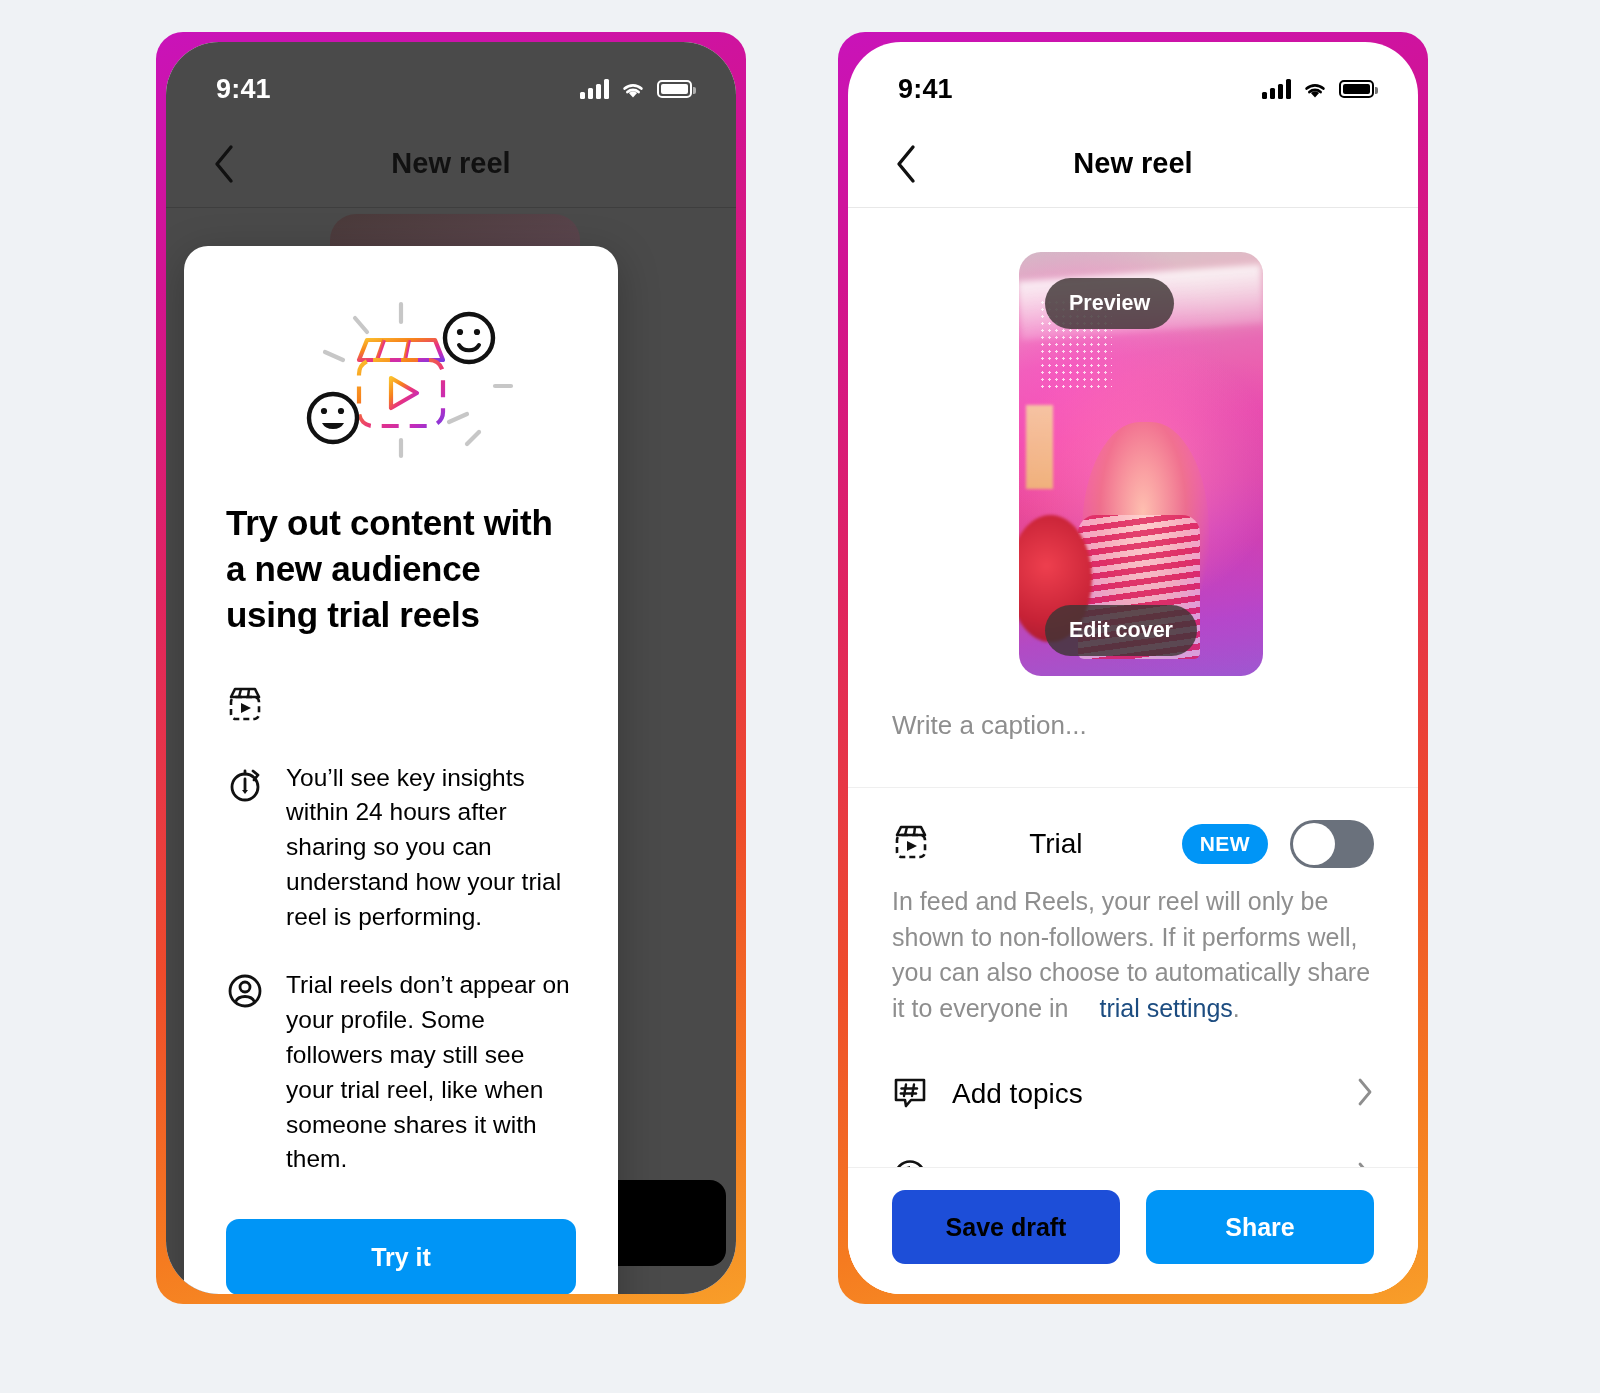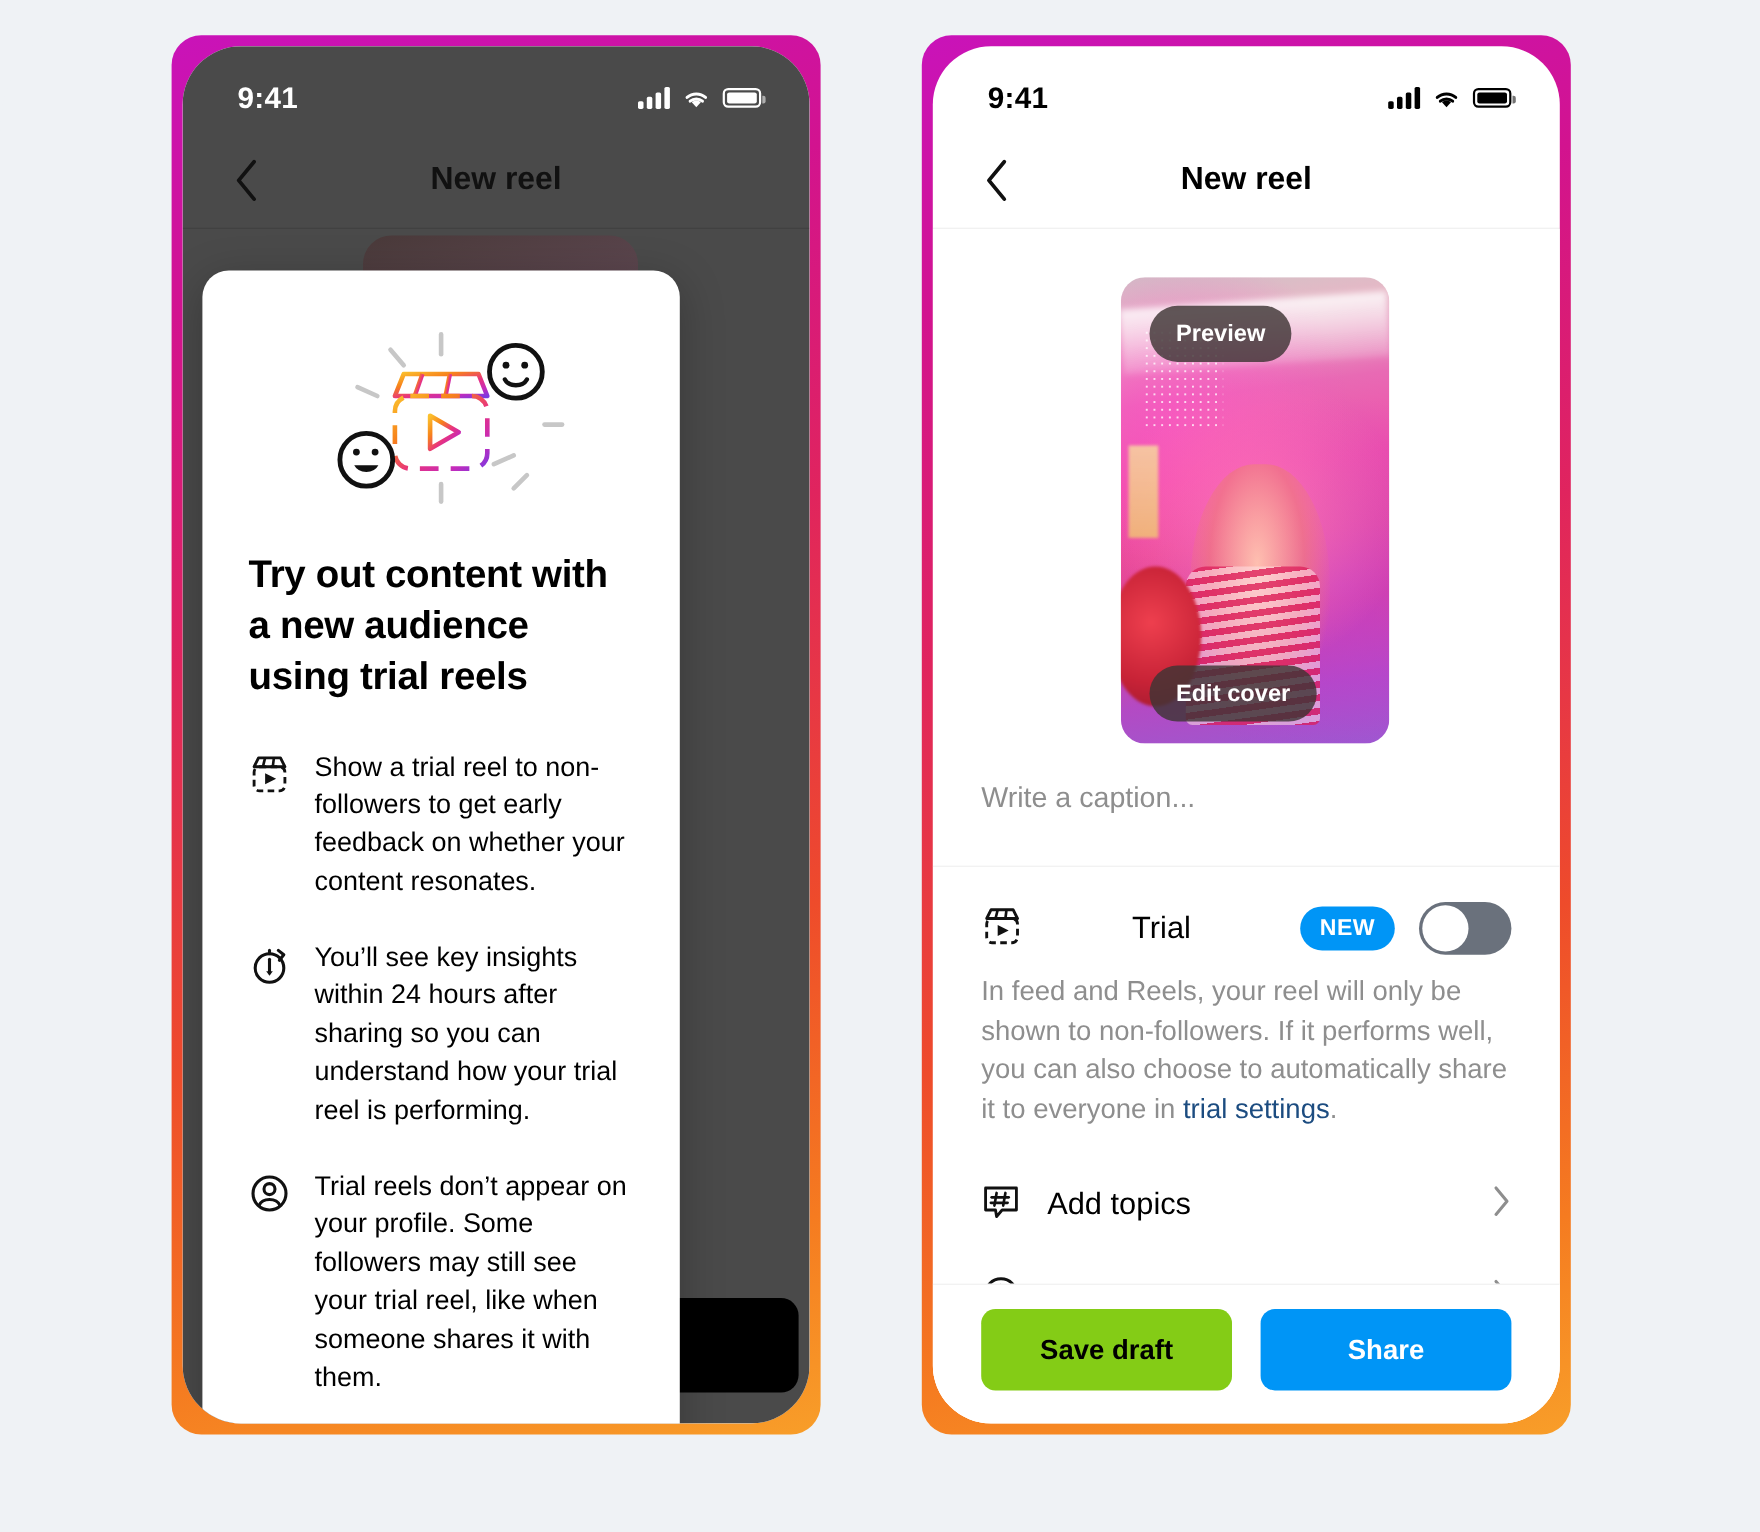--- a/index.html
+++ b/index.html
@@ -333,20 +333,21 @@
 
   .trial-desc {
     padding: 16px 44px 26px 44px;
     font-size: 25px;
     line-height: 1.42;
     color: #8e8e8e;
   }
   .trial-desc a {
     color: #1c4c80;
     text-decoration: none;
+    margin-left: 24px;
   }
 
   .list-row {
     display: flex;
     align-items: center;
     gap: 24px;
     padding: 22px 44px;
     cursor: pointer;
   }
   .list-row .label {
@@ -368,21 +369,21 @@
   .bottom-bar button {
     flex: 1;
     height: 74px;
     border: none;
     border-radius: 13px;
     font-family: inherit;
     font-size: 25px;
     font-weight: bold;
     cursor: pointer;
   }
-  .btn-savedraft { background: #84cc16; color: #000; }
+  .btn-savedraft { background: #1d4ed8; color: #000; }
   .btn-share { background: #0095f6; color: #fff; }
 </style>
 </head>
 <body>
 
 <div class="page-card"></div>
 
 <div class="phone phone-gradient" id="phone-left">
   <div class="phone-screen">
 
@@ -469,21 +470,20 @@
       <div class="bullet">
         <span class="bullet-icon">
           <svg width="38" height="38" viewBox="0 0 38 38">
             <path d="M5 12 L9 4 H29 L33 12 Z" stroke="#111" stroke-width="2.6" fill="none" stroke-linejoin="round"></path>
             <line x1="15" y1="4" x2="13" y2="12" stroke="#111" stroke-width="2.4"></line>
             <line x1="23" y1="4" x2="22" y2="12" stroke="#111" stroke-width="2.4"></line>
             <rect x="5" y="12" width="28" height="22" rx="5" stroke="#111" stroke-width="2.6" fill="none" stroke-dasharray="6 4"></rect>
             <path d="M15 18 L25 23 L15 28 Z" fill="#111"></path>
           </svg>
         </span>
-        <p class="bullet-text">Show a trial reel to non-followers to get early feedback on whether your content resonates.</p>
       </div>
 
       <div class="bullet">
         <span class="bullet-icon">
           <svg width="38" height="38" viewBox="0 0 38 38">
             <circle cx="19" cy="22" r="13" stroke="#111" stroke-width="2.8" fill="none"></circle>
             <line x1="19" y1="14" x2="19" y2="25" stroke="#111" stroke-width="2.8" stroke-linecap="round"></line>
             <path d="M16 25 L19 29 L22 25 Z" fill="#111"></path>
             <path d="M27 6 l5 4 -4 5" stroke="#111" stroke-width="2.8" fill="none" stroke-linecap="round" stroke-linejoin="round"></path>
             <line x1="19" y1="9" x2="19" y2="6" stroke="#111" stroke-width="2.8" stroke-linecap="round"></line>

